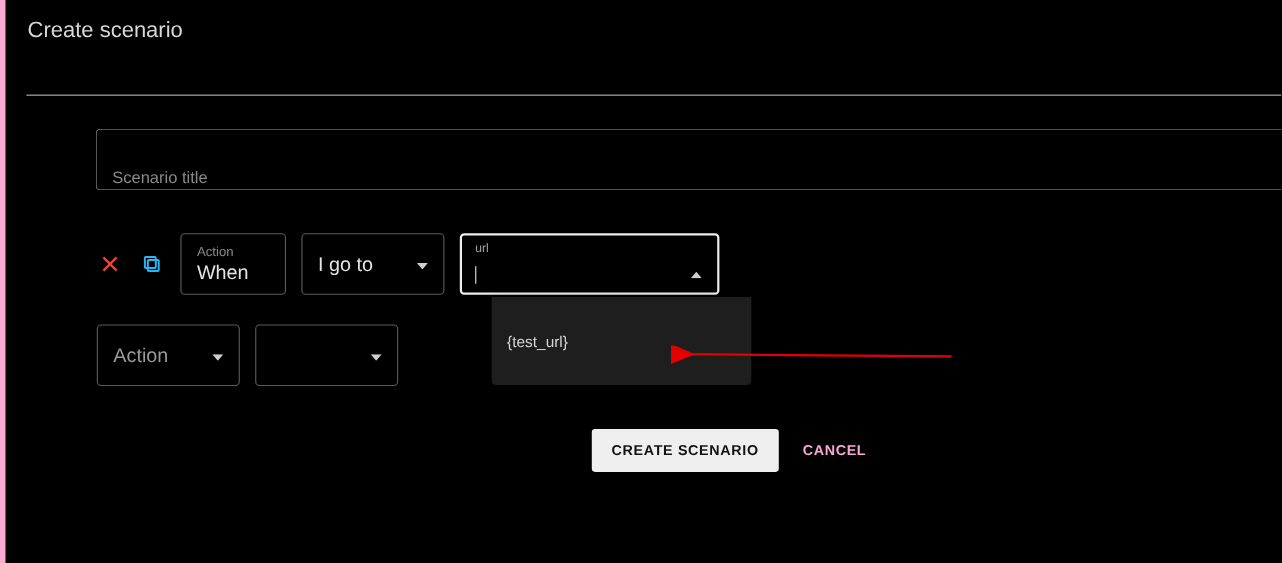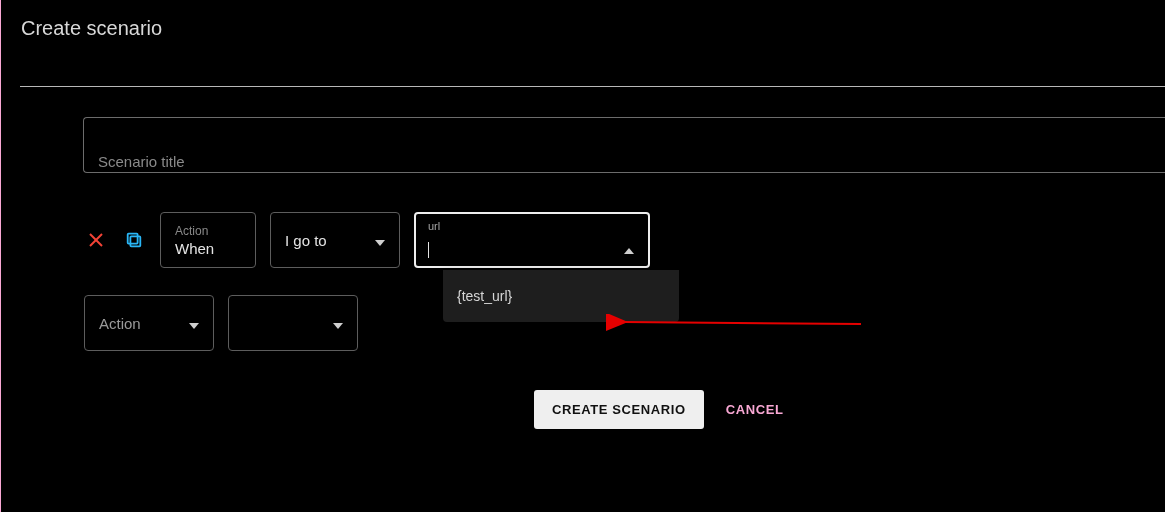--- a/index.html
+++ b/index.html
@@ -9,21 +9,21 @@
     background: #000;
     color: #c7c7c7;
     font-family: Arial, Helvetica, sans-serif;
     font-size: 15px;
     overflow: hidden;
   }
   .page {
     position: relative;
     width: 1165px;
     height: 512px;
-    border-left: 1px solid #f9a8d4;
+    border-left: 5px solid #f9a8d4;
     padding-left: 2px;
   }
   .heading {
     padding: 17px 0 0 18px;
     font-size: 20px;
     font-weight: 400;
     color: #d8d8d8;
   }
   .hr {
     position: absolute;
@@ -82,21 +82,21 @@
     background: transparent;
     color: #cfcfcf;
     height: 56px;
     display: flex;
     align-items: center;
     padding: 0 14px;
     cursor: pointer;
   }
   .pill .col { display: flex; flex-direction: column; gap: 2px; }
   .pill .small { font-size: 12px; color: #888; }
-  .pill .val { font-size: 15px; color: #e4e4e4; }
+  .pill .val { font-size: 18px; color: #e4e4e4; }
   .pill .caret { margin-left: 18px; }
   .caret svg { width: 10px; height: 6px; fill: #cfcfcf; }
 
   .action-when { width: 96px; }
   .igoto { width: 130px; justify-content: space-between; }
 
   .url-field {
     position: relative;
     border: 2px solid #eeeeee;
     border-radius: 4px;
@@ -130,21 +130,21 @@
     background: #e4e4e4;
   }
 
   .dropdown {
     position: absolute;
     left: 442px;
     top: 270px;
     width: 236px;
     background: #1e1e1e;
     border-radius: 0 0 4px 4px;
-    padding: 6px 0;
+    padding: 20px 0;
     box-shadow: 0 4px 10px rgba(0,0,0,0.5);
   }
   .dropdown .opt {
     padding: 12px 14px;
     font-size: 14px;
     color: #d6d6d6;
     cursor: pointer;
   }
 
   .row2 {

